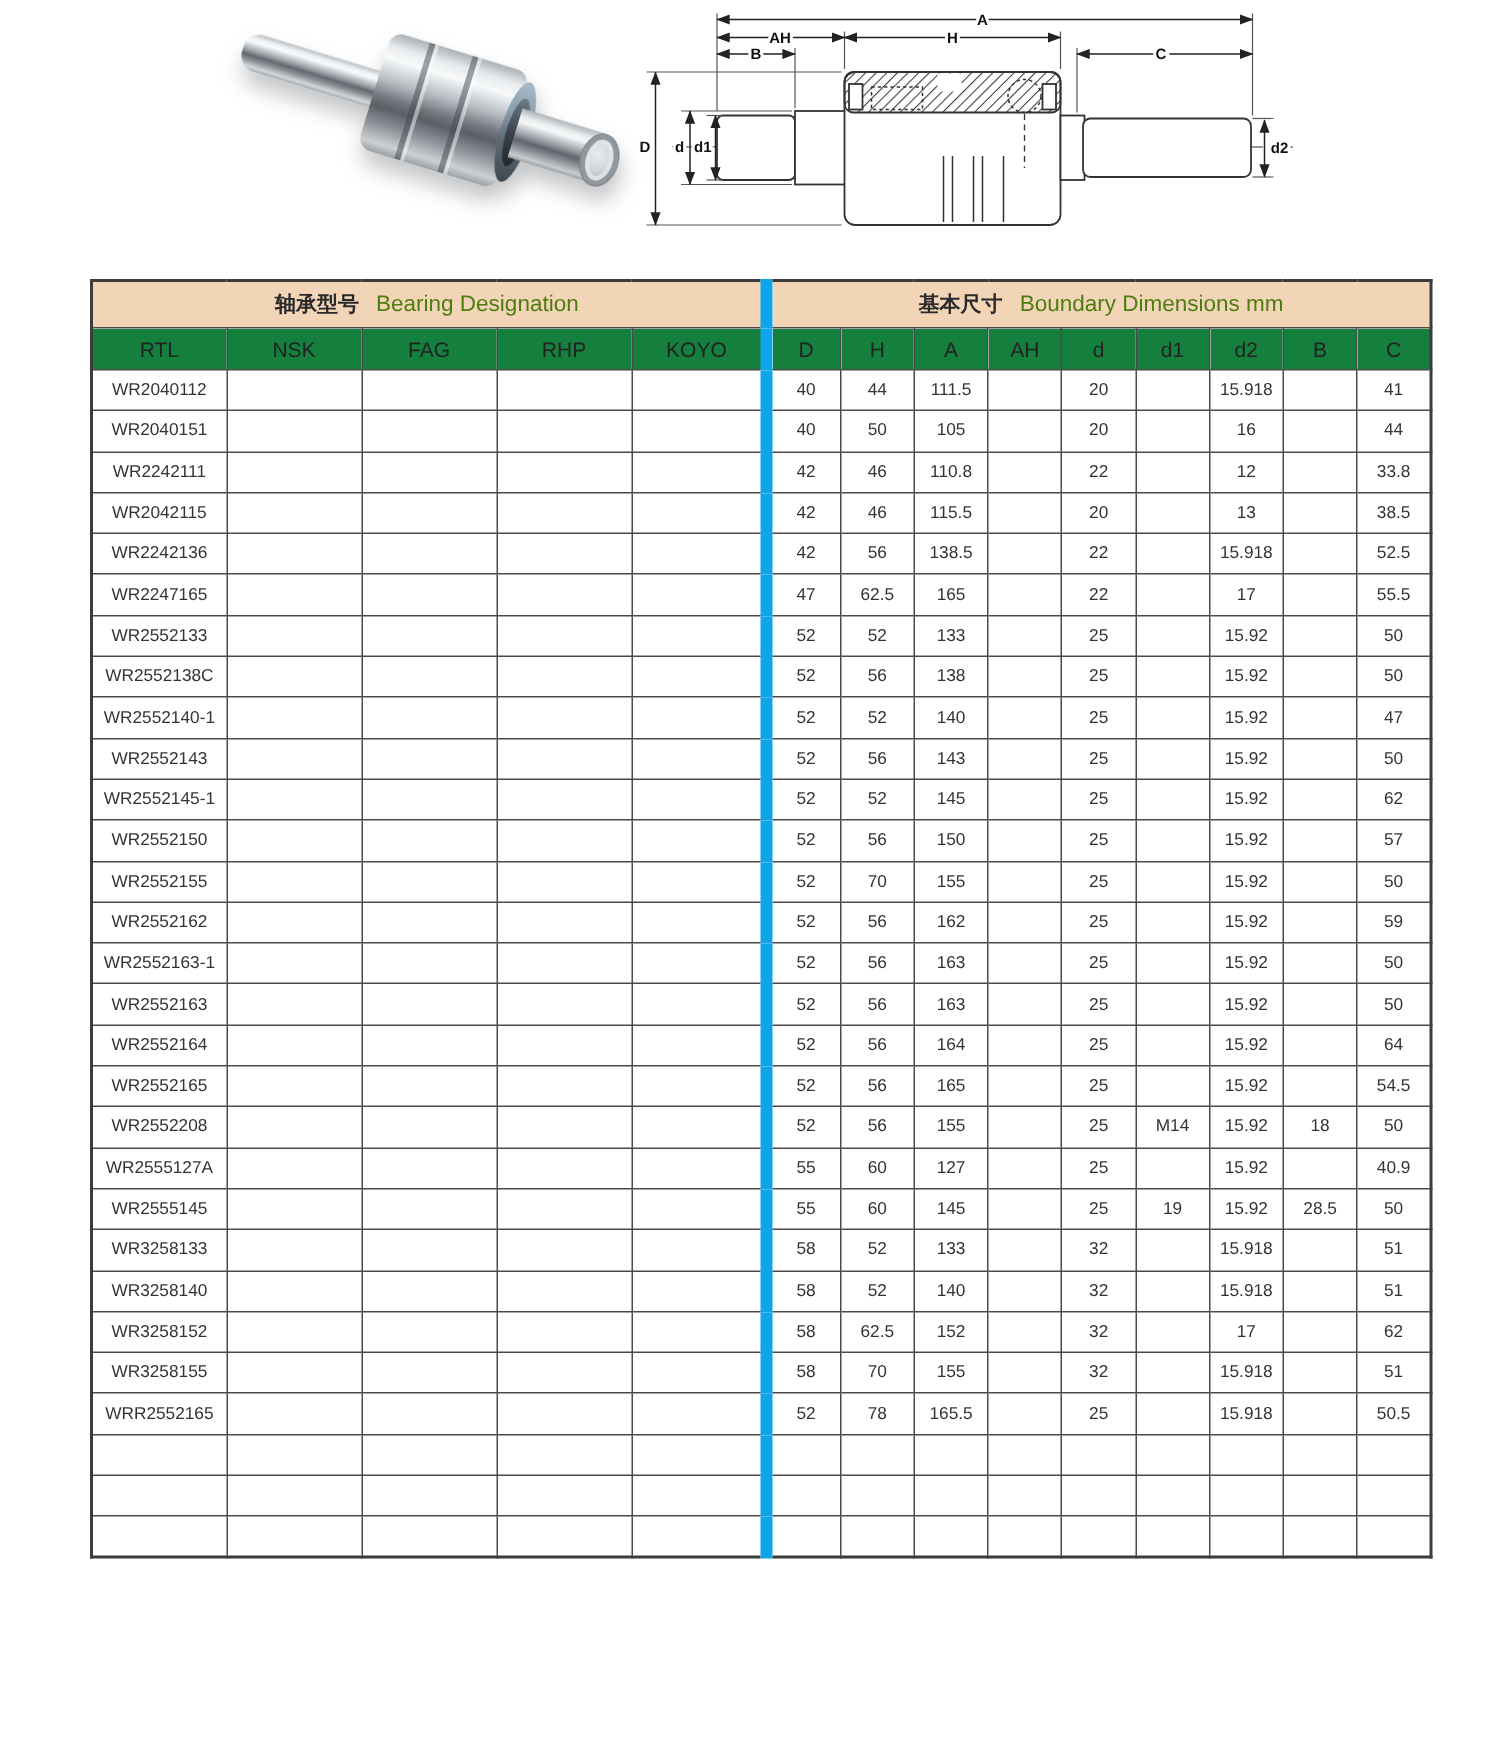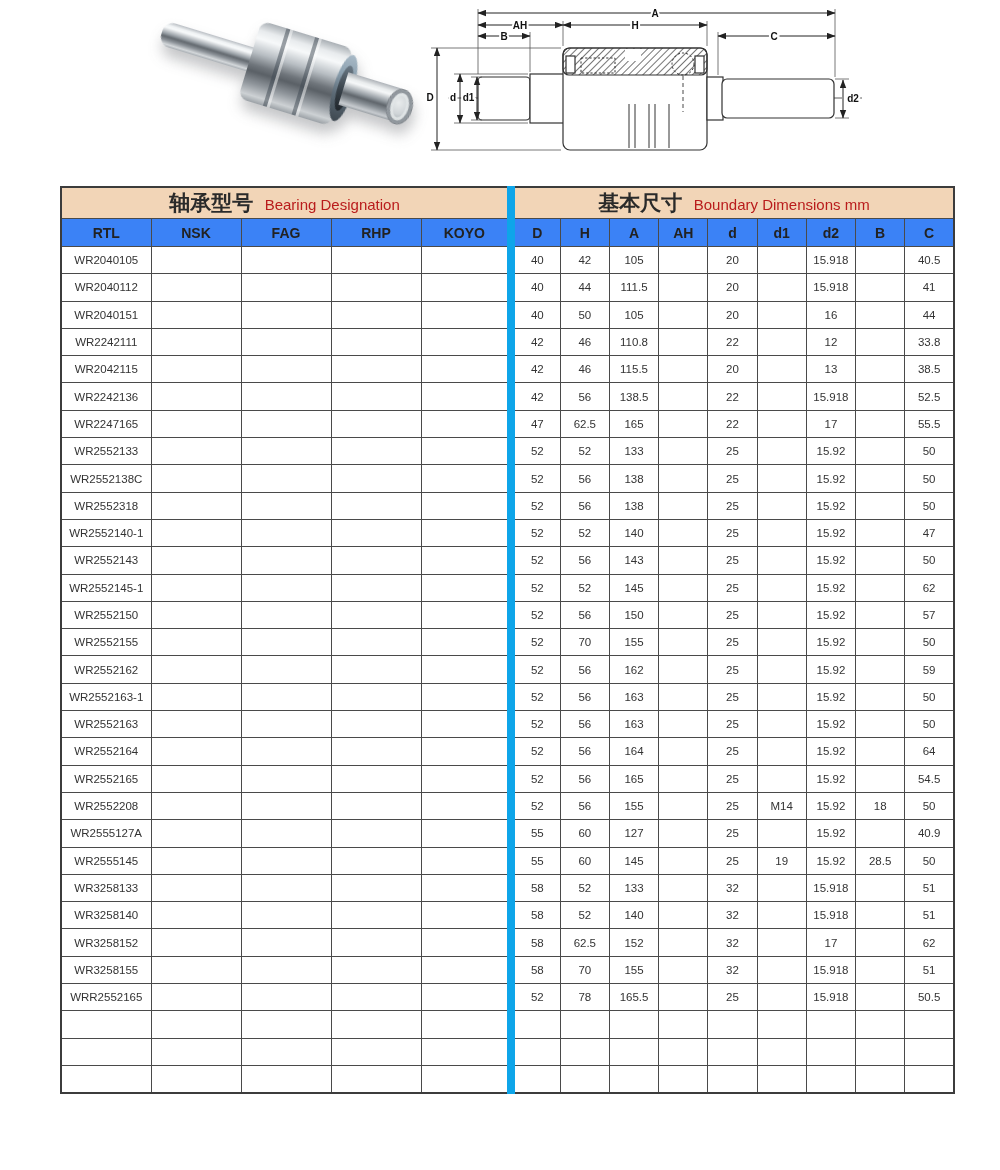--- a/index.html
+++ b/index.html
@@ -43,23 +43,23 @@
   .dlb{font:bold 10px "Liberation Sans",sans-serif;fill:#111;text-anchor:middle;
        stroke:#fff;stroke-width:4;paint-order:stroke;}
 
   
   table.dims{position:absolute;left:60px;top:186px;width:895px;border-collapse:collapse;
              table-layout:fixed;border:2px solid #3c3c3c;}
   .dims th,.dims td{border:1px solid #4a4a4a;text-align:center;vertical-align:middle;
              padding:0;overflow:hidden;white-space:nowrap;}
   .dims .sect{border-left:8px solid #0ea5e9;}
   .dims tr.group-row th{height:30px;background:#f2d5b7;}
-  .dims tr.group-row .zh{font-weight:bold;font-size:21px;color:#2a2a2a;}
-  .dims tr.group-row .en{font-weight:normal;font-size:15px;color:#b91c1c;margin-left:7px;}
-  .dims tr.colhead-row th{height:27px;background:#3b82f6;font-size:14px;font-weight:bold;color:#222;text-align:center;}
+  .dims tr.group-row .zh{font-weight:bold;font-size:14px;color:#2a2a2a;}
+  .dims tr.group-row .en{font-weight:normal;font-size:15px;color:#4d7c0f;margin-left:7px;}
+  .dims tr.colhead-row th{height:27px;background:#15803d;font-size:14px;font-weight:normal;color:#222;text-align:center;}
   .dims tbody tr{height:27.3px;}
   .dims tbody td{font-size:11.5px;color:#333;}
 </style>
 </head>
 <body>
 
 <div class="page">
 
   <div class="photo">
     <div class="photo-rot">
@@ -172,36 +172,20 @@
           <th>AH</th>
           <th>d</th>
           <th>d1</th>
           <th>d2</th>
           <th>B</th>
           <th>C</th>
         </tr>
     </thead>
     <tbody>
         <tr>
-          <td>WR2040105</td>
-          <td></td>
-          <td></td>
-          <td></td>
-          <td></td>
-          <td class="sect">40</td>
-          <td>42</td>
-          <td>105</td>
-          <td></td>
-          <td>20</td>
-          <td></td>
-          <td>15.918</td>
-          <td></td>
-          <td>40.5</td>
-        </tr>
-        <tr>
           <td>WR2040112</td>
           <td></td>
           <td></td>
           <td></td>
           <td></td>
           <td class="sect">40</td>
           <td>44</td>
           <td>111.5</td>
           <td></td>
           <td>20</td>
@@ -316,36 +300,20 @@
           <td>56</td>
           <td>138</td>
           <td></td>
           <td>25</td>
           <td></td>
           <td>15.92</td>
           <td></td>
           <td>50</td>
         </tr>
         <tr>
-          <td>WR2552318</td>
-          <td></td>
-          <td></td>
-          <td></td>
-          <td></td>
-          <td class="sect">52</td>
-          <td>56</td>
-          <td>138</td>
-          <td></td>
-          <td>25</td>
-          <td></td>
-          <td>15.92</td>
-          <td></td>
-          <td>50</td>
-        </tr>
-        <tr>
           <td>WR2552140-1</td>
           <td></td>
           <td></td>
           <td></td>
           <td></td>
           <td class="sect">52</td>
           <td>52</td>
           <td>140</td>
           <td></td>
           <td>25</td>

